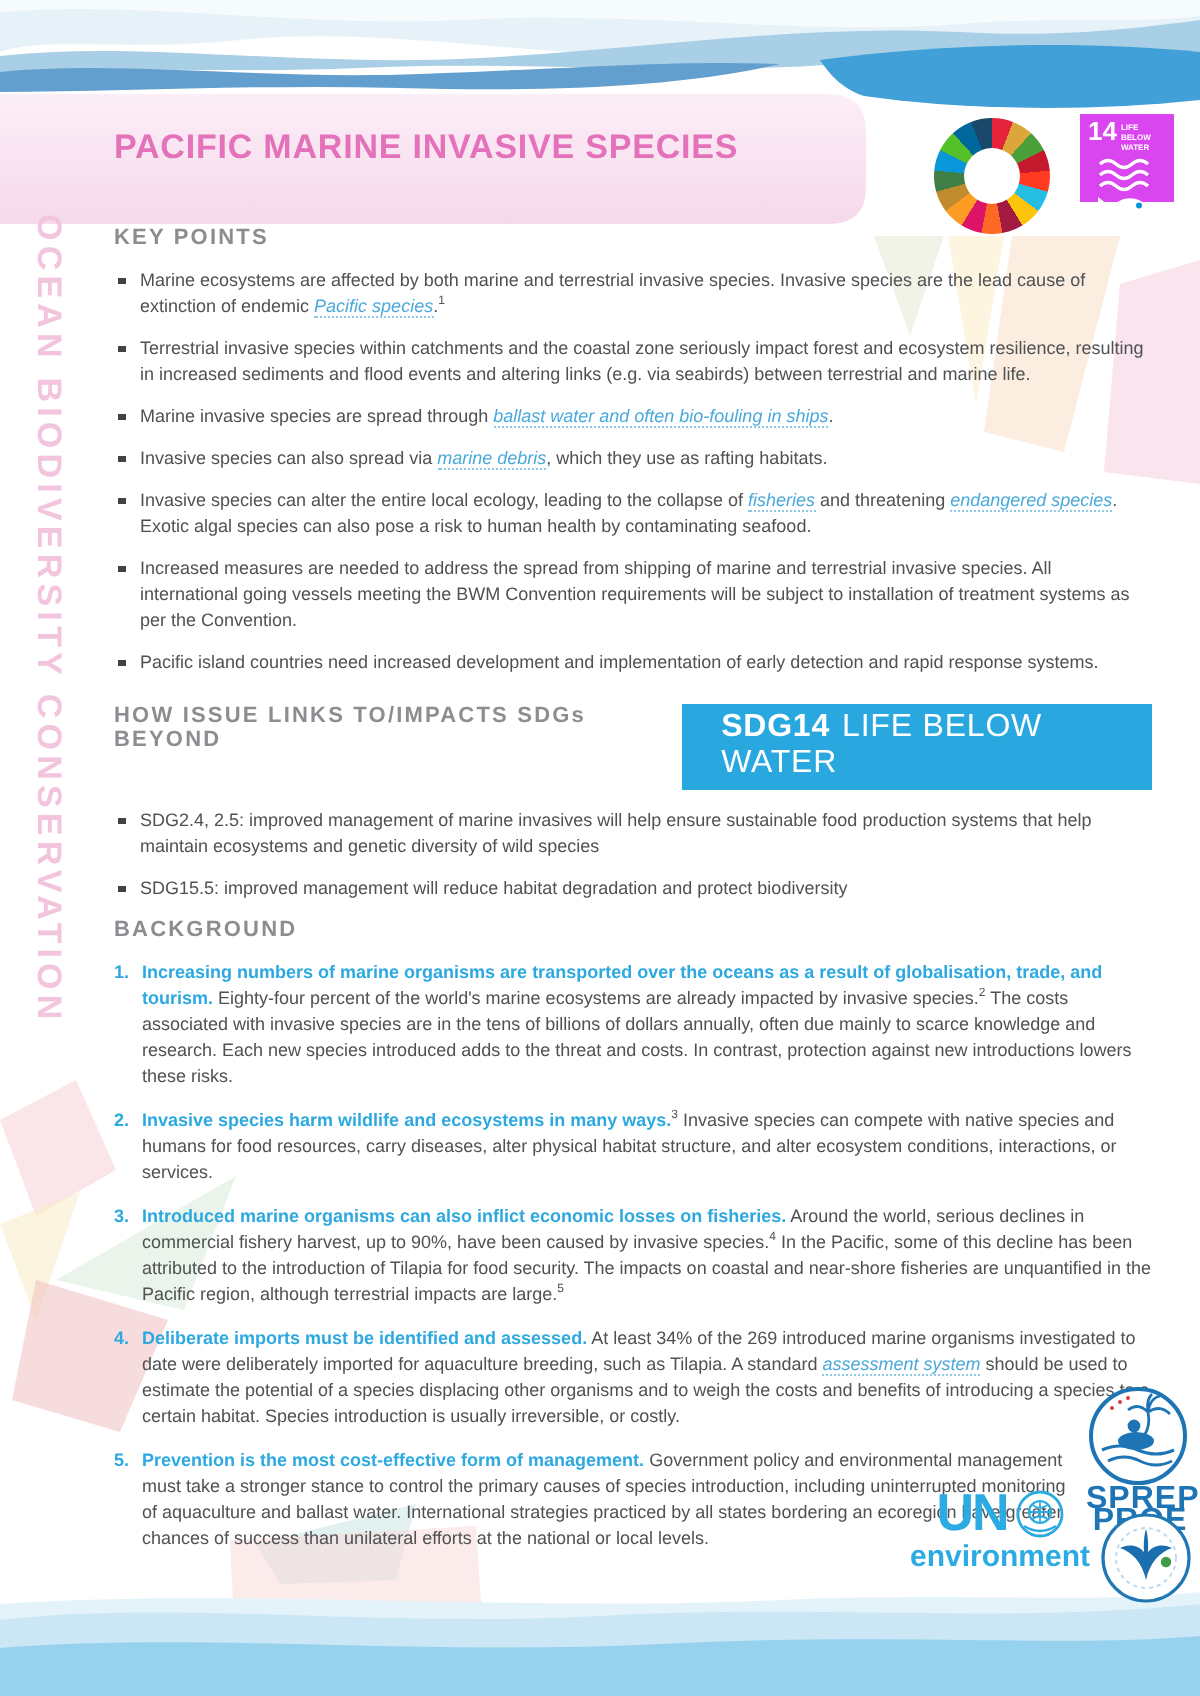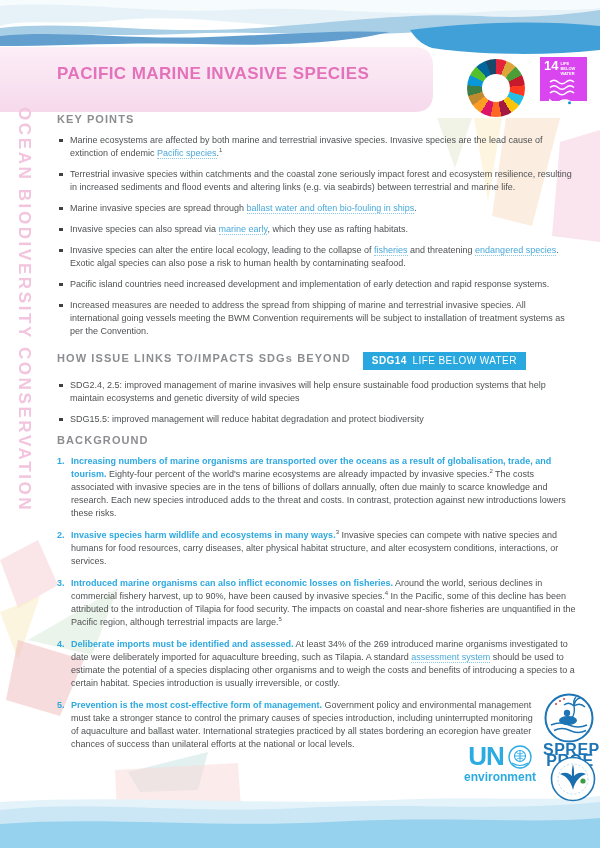--- a/index.html
+++ b/index.html
@@ -30,41 +30,41 @@
       font-size:17px;font-weight:bold;letter-spacing:2.6px;color:#f3c4dd;white-space:nowrap;}
   
   .content{left:57px;top:113px;width:519px;z-index:2;}
   h2.sec{margin:0 0 9px 0;font-size:11px;font-weight:bold;color:#8b8d90;
       letter-spacing:1.1px;}
   .body-txt,li,.bg-item{font-size:9px;line-height:13px;color:#4f5153;}
   ul.bl{list-style:none;margin:0 0 0 0;padding:0;}
   ul.bl li{position:relative;padding-left:13px;margin:0 0 8px 0;}
   ul.bl li::before{content:"";position:absolute;left:2px;top:4.5px;width:3.5px;
       height:3.5px;background:#414042;}
-  .lnk{color:#4aa9da;text-decoration:none;border-bottom:1px dotted #8ec9e8;}
+  .lnk{color:#4aa9da;text-decoration:none;border-bottom:1px dotted #8ec9e8;font-style:italic;}
   sup.fn{font-size:6px;line-height:0;vertical-align:super;}
   .lead{color:#2da9e0;font-weight:bold;}
   .h-row{display:flex;align-items:flex-start;margin:14px 0 9px 0;}
   .h-row h2{margin:0;}
-  .badge{display:inline-block;background:#29a8e0;color:#fff;font-size:10px;
-      padding:3px 9px 4px 9px;margin-left:12px;letter-spacing:.4px;}
+  .badge{display:inline-block;background:#29a8e0;color:#fff;font-size:16px;
+      padding:3px 9px 4px 20px;margin-left:12px;letter-spacing:.4px;}
   .badge b{font-weight:bold;margin-right:6px;}
   .mt{margin-top:14px;}
   .bg-item{display:flex;margin-bottom:9px;}
   .bg-item .num{width:14px;flex:0 0 14px;color:#2da9e0;font-weight:bold;}
   .bg-item .txt{flex:1;}
   
   .sprep{left:543px;top:692px;width:54px;z-index:3;text-align:center;}
   .sprep .lbl{font-size:16px;font-weight:bold;color:#1e75b5;line-height:11px;
       letter-spacing:.5px;}
   .whale{left:550px;top:756px;z-index:3;}
   .unenv{left:452px;top:741px;z-index:3;width:96px;text-align:center;}
   .unenv .row{display:flex;align-items:center;justify-content:center;gap:4px;}
   .unenv .un{font-size:26px;font-weight:bold;color:#2cabe2;letter-spacing:-1px;}
-  .unenv .env{font-size:12px;font-weight:bold;color:#2cabe2;margin-top:-2px;}
+  .unenv .env{font-size:15px;font-weight:bold;color:#2cabe2;margin-top:-2px;}
   
   .ftr{left:0;bottom:0;z-index:1;}
   .decor{left:0;top:0;z-index:0;}
 </style>
 </head>
 <body>
 
 <div class="page">
 
   <svg class="abs decor" width="600" height="848" viewBox="0 0 600 848">
@@ -123,24 +123,24 @@
 
   <div class="abs side-text">OCEAN BIODIVERSITY CONSERVATION</div>
 
   <main class="abs content">
 
     <h2 class="sec">KEY POINTS</h2>
     <ul class="bl">
       <li><span class="body-txt"><span>Marine ecosystems are affected by both marine and terrestrial invasive species. Invasive species are the lead cause of extinction of endemic </span><a href="#" class="lnk">Pacific species</a><span>.</span><sup class="fn">1</sup></span></li>
       <li><span class="body-txt"><span>Terrestrial invasive species within catchments and the coastal zone seriously impact forest and ecosystem resilience, resulting in increased sediments and flood events and altering links (e.g. via seabirds) between terrestrial and marine life.</span></span></li>
       <li><span class="body-txt"><span>Marine invasive species are spread through </span><a href="#" class="lnk">ballast water and often bio-fouling in ships</a><span>.</span></span></li>
-      <li><span class="body-txt"><span>Invasive species can also spread via </span><a href="#" class="lnk">marine early</a><span>, which they use as rafting habitats.</span></span></li>
+      <li><span class="body-txt"><span>Invasive species can also spread via </span><a href="#" class="lnk">marine debris</a><span>, which they use as rafting habitats.</span></span></li>
       <li><span class="body-txt"><span>Invasive species can alter the entire local ecology, leading to the collapse of </span><a href="#" class="lnk">fisheries</a><span> and threatening </span><a href="#" class="lnk">endangered species</a><span>. Exotic algal species can also pose a risk to human health by contaminating seafood.</span></span></li>
+      <li><span class="body-txt"><span>Increased measures are needed to address the spread from shipping of marine and terrestrial invasive species. All international going vessels meeting the BWM Convention requirements will be subject to installation of treatment systems as per the Convention.</span></span></li>
       <li><span class="body-txt"><span>Pacific island countries need increased development and implementation of early detection and rapid response systems.</span></span></li>
-      <li><span class="body-txt"><span>Increased measures are needed to address the spread from shipping of marine and terrestrial invasive species. All international going vessels meeting the BWM Convention requirements will be subject to installation of treatment systems as per the Convention.</span></span></li>
     </ul>
 
     <div class="h-row">
       <h2 class="sec">HOW ISSUE LINKS TO/IMPACTS SDGs BEYOND</h2>
       <span class="badge">
         <b>SDG14</b><span>LIFE BELOW WATER</span>
       </span>
     </div>
     <ul class="bl">
       <li><span class="body-txt"><span>SDG2.4, 2.5: improved management of marine invasives will help ensure sustainable food production systems that help maintain ecosystems and genetic diversity of wild species</span></span></li>

